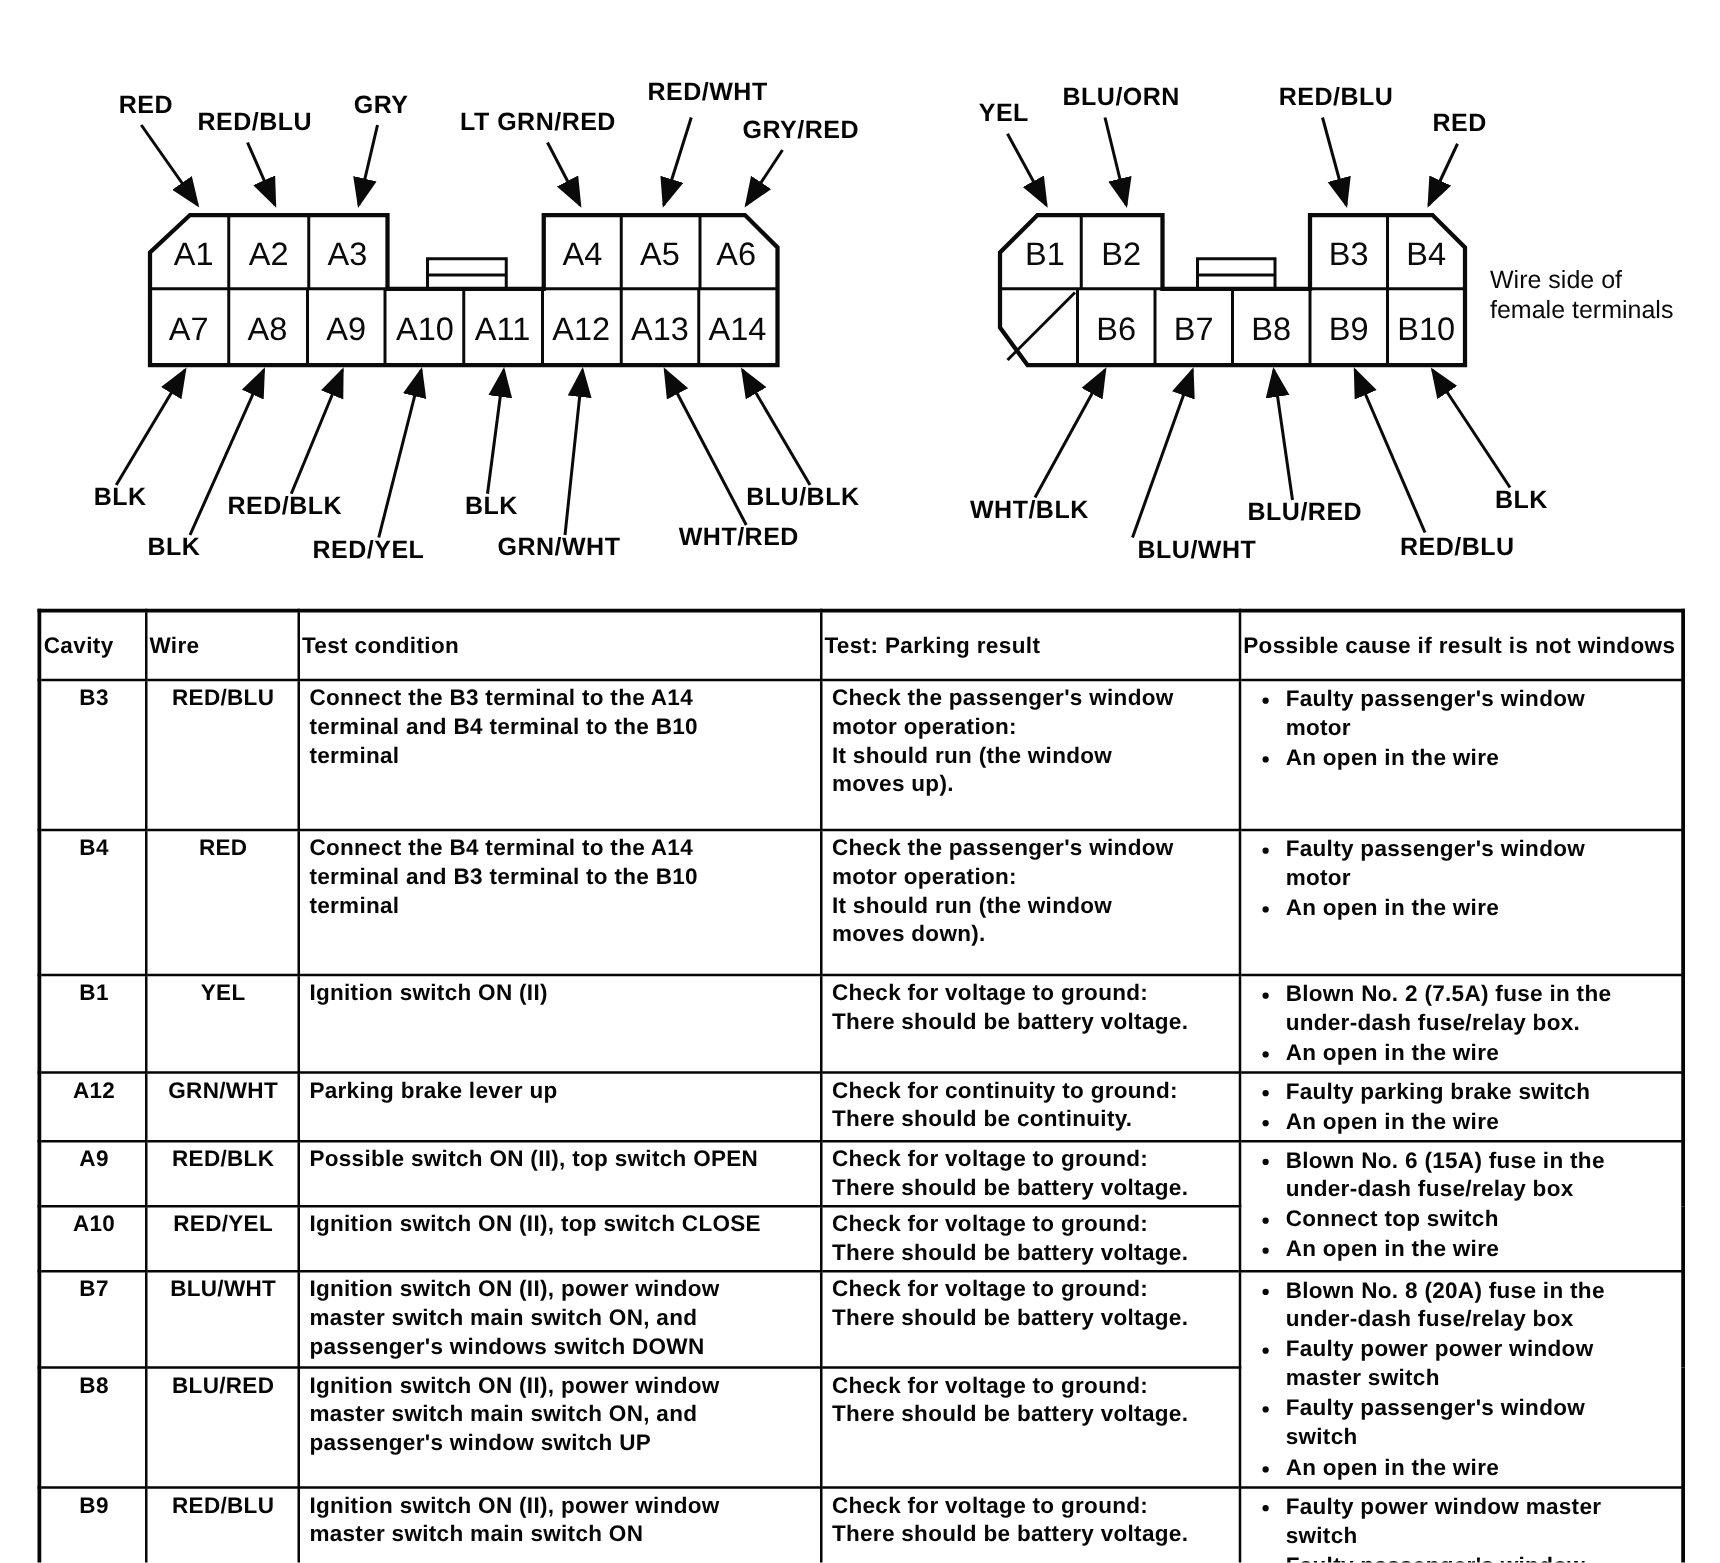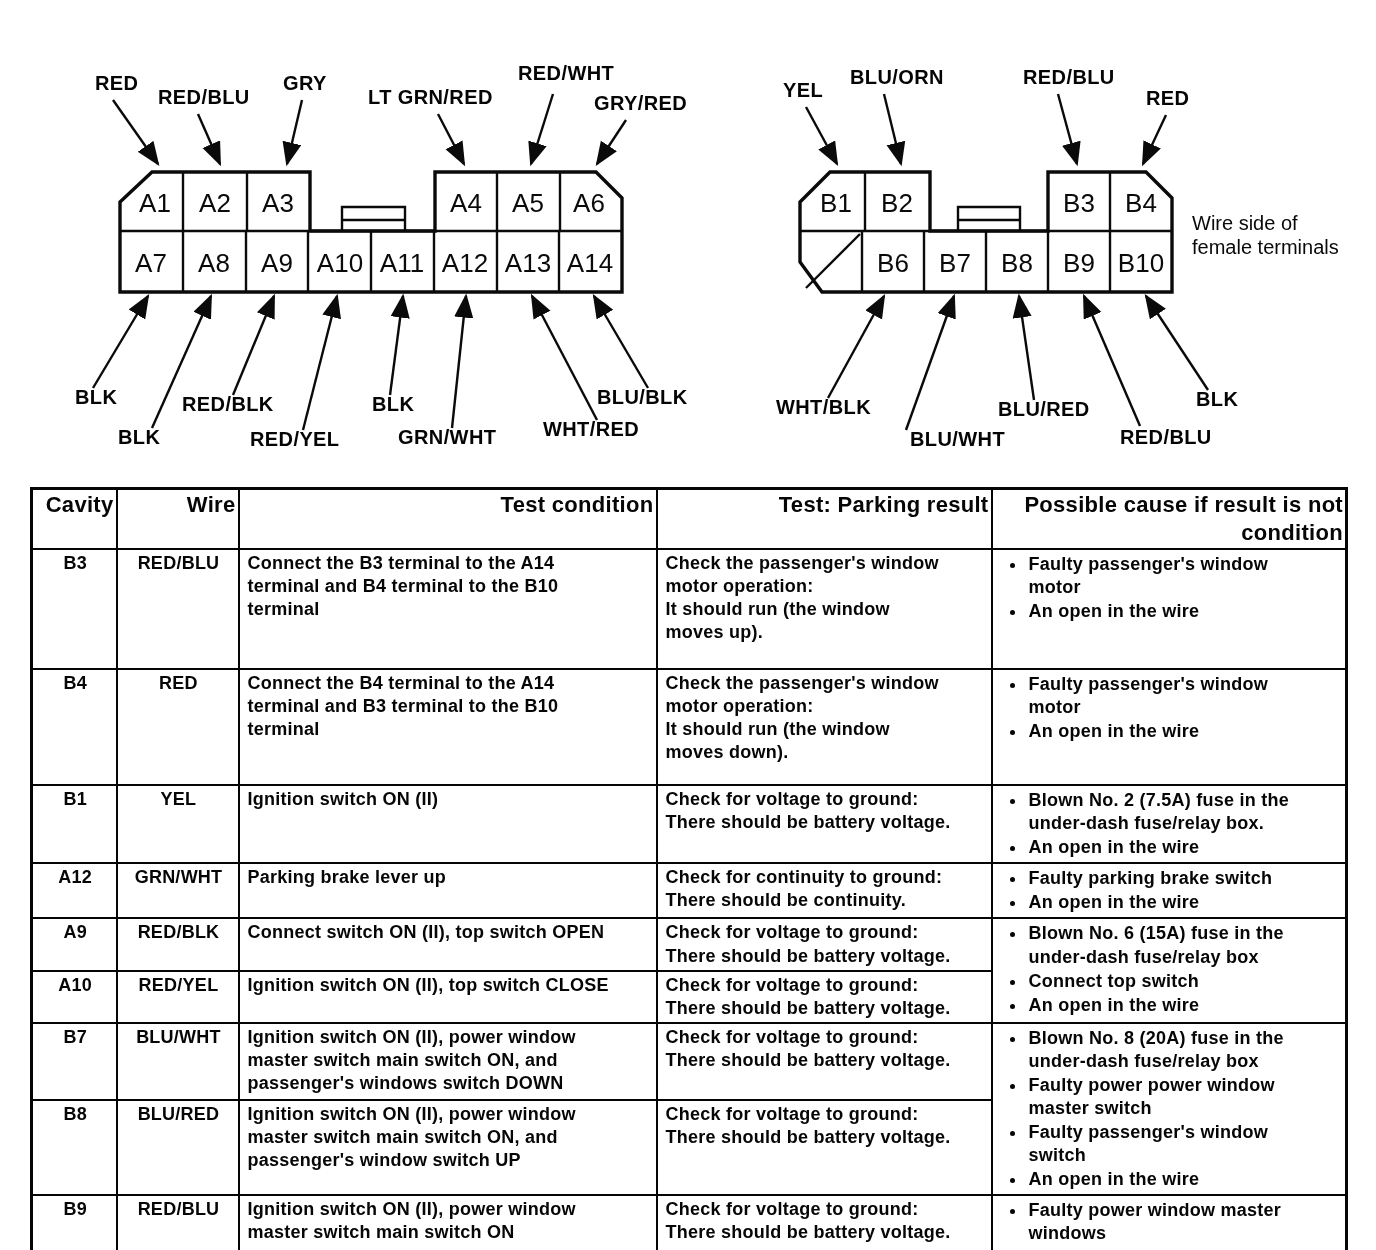--- a/index.html
+++ b/index.html
@@ -22,21 +22,21 @@
     position:absolute;left:30px;top:487px;width:1315px;
     border-collapse:collapse;table-layout:fixed;
     border:3px solid #050505;
     font-weight:700;font-size:18px;line-height:1.28;letter-spacing:.25px;
   }
   #test-table th,#test-table td{
     border:2px solid #050505;vertical-align:top;padding:2px 6px 2px 8px;
     overflow:hidden;
   }
   #test-table th{
-    text-align:right;padding:1px 2px;font-size:22px;letter-spacing:.3px;
+    text-align:left;padding:15px 2px;font-size:18px;letter-spacing:.3px;
   }
   td.c-cavity,td.c-wire{text-align:center;padding-top:3px;}
   td.c-cond,td.c-res{white-space:pre-line;}
   ul.causes{margin:1px 0 0 0;padding-left:26px;list-style:disc outside;}
   ul.causes li{white-space:pre-line;padding-left:2px;margin:0 0 1px 0;}
 </style>
 </head>
 <body>
 
 <svg id="diagram" width="1376" height="475" viewBox="0 0 1376 475">
@@ -174,21 +174,21 @@
       <col style="width:418px">
     <col style="width:335px">
       <col style="width:355px">
   </colgroup>
   <thead>
     <tr style="height:22px">
       <th>Cavity</th>
       <th>Wire</th>
       <th>Test condition</th>
       <th>Test: Parking result</th>
-      <th>Possible cause if result is not condition</th>
+      <th>Possible cause if result is not windows</th>
     </tr>
   </thead>
   <tbody>
     <tr style="height:120px">
       <td class="c-cavity">B3</td>
       <td class="c-wire">RED/BLU</td>
       <td class="c-cond">Connect the B3 terminal to the A14
 terminal and B4 terminal to the B10
 terminal</td>
       <td class="c-res">Check the passenger's window
@@ -244,21 +244,21 @@
       <td class="c-cause">
           <ul class="causes">
             <li>Faulty parking brake switch</li>
             <li>An open in the wire</li>
           </ul>
         </td>
     </tr>
     <tr style="height:48px">
       <td class="c-cavity">A9</td>
       <td class="c-wire">RED/BLK</td>
-      <td class="c-cond">Connect switch ON (II), top switch OPEN</td>
+      <td class="c-cond">Possible switch ON (II), top switch OPEN</td>
       <td class="c-res">Check for voltage to ground:
 There should be battery voltage.</td>
       <td class="c-cause" rowspan="2">
           <ul class="causes">
             <li>Blown No. 6 (15A) fuse in the
 under-dash fuse/relay box</li>
             <li>Connect top switch</li>
             <li>An open in the wire</li>
           </ul>
         </td>
@@ -302,20 +302,20 @@
     <tr style="height:118px">
       <td class="c-cavity">B9</td>
       <td class="c-wire">RED/BLU</td>
       <td class="c-cond">Ignition switch ON (II), power window
 master switch main switch ON</td>
       <td class="c-res">Check for voltage to ground:
 There should be battery voltage.</td>
       <td class="c-cause">
           <ul class="causes">
             <li>Faulty power window master
-windows</li>
+switch</li>
             <li>Faulty passenger's window
 motor</li>
           </ul>
         </td>
     </tr>
   </tbody>
 </table>
 
 </body></html>

